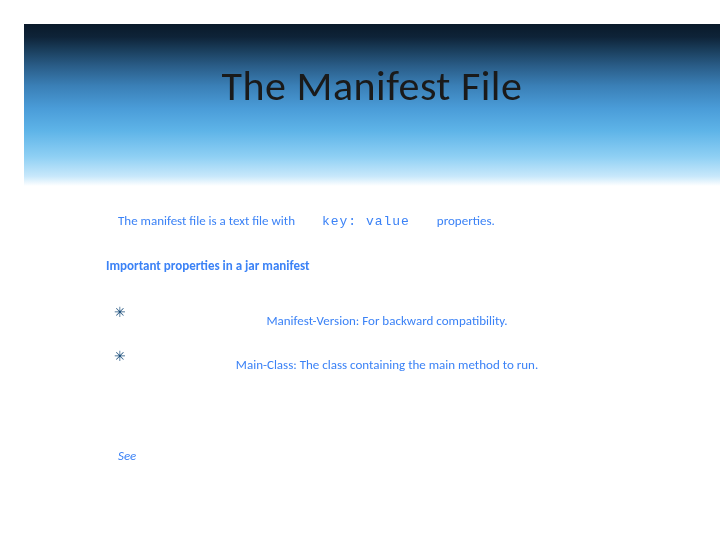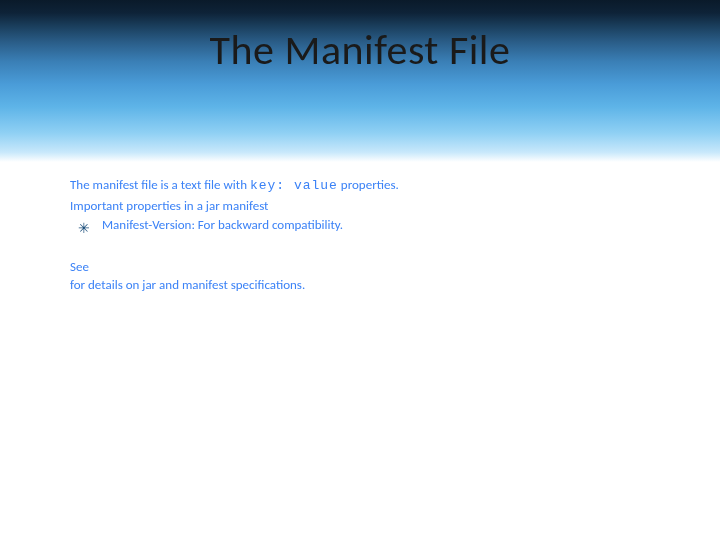--- a/index.html
+++ b/index.html
@@ -1,15 +1,15 @@
 <!DOCTYPE html>
 <html><head>
 <meta charset="utf-8">
 <style>
-  * { margin: 0; padding: 0; box-sizing: border-box; }
+  * { margin: 0; padding: 12px; box-sizing: border-box; }
   html, body { width: 720px; height: 540px; overflow: hidden; }
   body {
     font-family: Calibri, "Segoe UI", Arial, sans-serif;
     background: #ffffff;
     position: relative;
   }
   .header {
     width: 100%;
     height: 162px;
     background: linear-gradient(to bottom,
@@ -36,59 +36,60 @@
     letter-spacing: 0.5px;
   }
   .content {
     padding: 14px 60px 0 70px;
     color: #3b82f6;
     font-size: 13px;
     line-height: 1.35;
   }
   .content p { margin-bottom: 2px; }
   .mono { font-family: "Courier New", Courier, monospace; letter-spacing: 1px; }
-  .bold { font-weight: 400; }
+  .bold { font-weight: 700; }
   .bullets {
     list-style: none;
     margin: 2px 0 0 6px;
+    text-align: center;
   }
   .bullets li {
     position: relative;
     padding-left: 26px;
     margin-bottom: 2px;
   }
   .bullets li::before {
     content: "✳";
     position: absolute;
     left: 2px;
     top: 0;
     color: #1a4d7a;
     font-size: 14px;
     line-height: 1.8;
   }
   .gap { height: 22px; }
   .see-block { margin-top: 0; }
-  .see-block p { margin-bottom: 1px; }
+  .see-block p { margin-bottom: 1px; font-style: italic; }
 </style>
 </head>
 <body>
 
 <div class="header">
   <h1 class="title">The Manifest File</h1>
 </div>
 
 <div class="content">
   <p>
     <span>The manifest file is a text file with </span><span class="mono">key: value</span><span> properties.</span>
   </p>
   <p class="bold">Important properties in a jar manifest</p>
 
   <ul class="bullets">
     <li>Manifest-Version: For backward compatibility.</li>
+    <li>Main-Class: The class containing the main method to run.</li>
   </ul>
 
   <div class="gap"></div>
 
   <div class="see-block">
     <p>See</p>
-    <p>for details on jar and manifest specifications.</p>
   </div>
 </div>
 
 </body></html>

